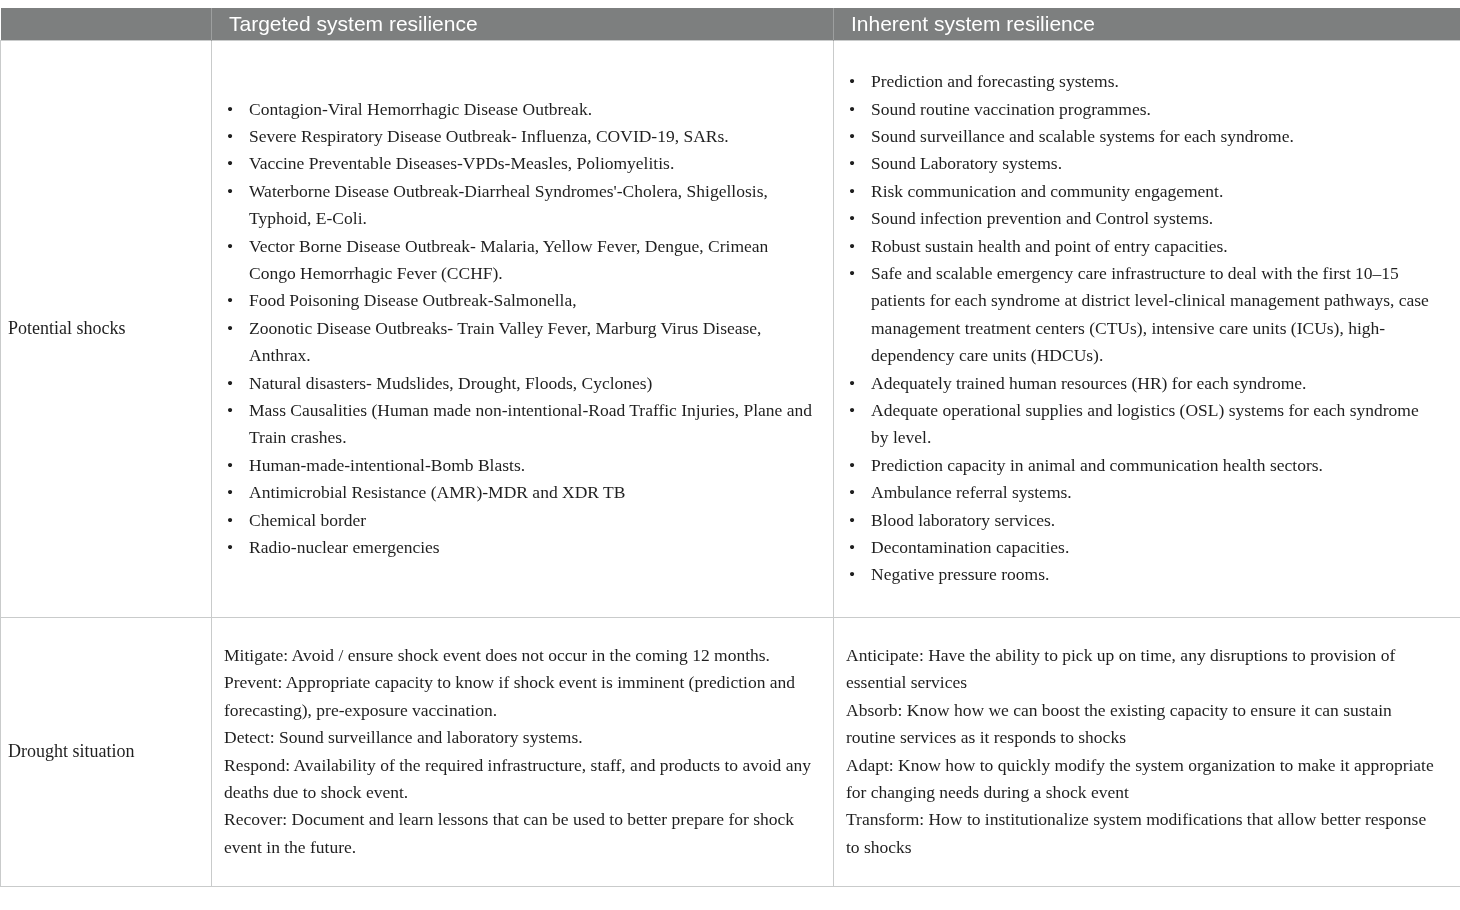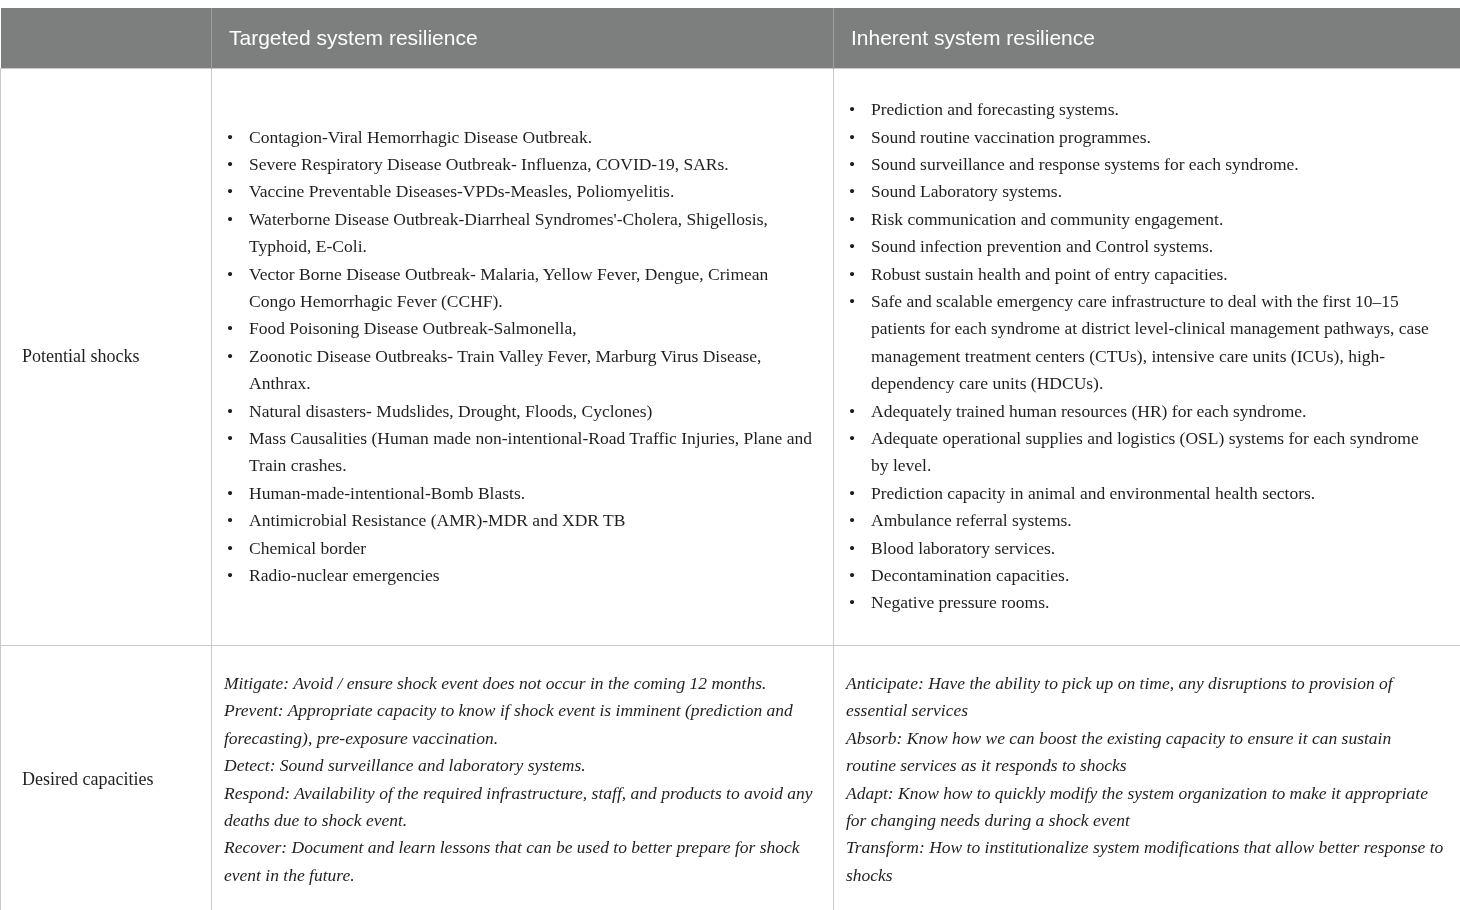--- a/index.html
+++ b/index.html
@@ -16,21 +16,21 @@
     font-family:"Liberation Serif","DejaVu Serif",serif;
     color:var(--body-text);
   }
   .page{position:absolute;top:8px;left:0;width:1460px;}
   table.resilience-table{
     width:1460px;
     table-layout:fixed;
     border-collapse:collapse;
   }
   
-  thead tr{height:60px;}
+  thead tr{height:32px;}
   thead th{
     background:var(--header-bg);
     color:var(--header-text);
     font-family:"Liberation Sans","DejaVu Sans",sans-serif;
     font-weight:400;
     font-size:21px;
     text-align:left;
     padding:0 0 0 17px;
     vertical-align:middle;
     border:none;
@@ -39,41 +39,41 @@
   
   tbody td{
     border:1px solid var(--cell-border);
     vertical-align:middle;
     font-size:17.5px;
     line-height:27.4px;
   }
   tr.row-shocks{height:577px;}
   tr.row-desired{height:269px;}
   td.label-cell{
-    padding:0 10px 0 21px;
+    padding:0 10px 0 7px;
     font-size:18px;
   }
   td.content-cell{padding:14px 20px 14px 0;}
   td.content-cell.paras{padding:14px 16px 14px 12px;}
   ul.bullet-list{
     list-style:none;
     margin:0;
     padding:0;
   }
   ul.bullet-list li{
     position:relative;
     padding-left:37px;
   }
   ul.bullet-list li::before{
     content:"\2022";
     position:absolute;
     left:15px;
     top:0;
   }
-  .paras p{margin:0;font-style:italic;}
+  .paras p{margin:0;}
 </style>
 </head>
 <body>
 
 <div class="page">
   <table class="resilience-table">
     <colgroup>
       <col style="width:211px">
       <col style="width:622px">
       <col style="width:627px">
@@ -102,38 +102,38 @@
               <li>Human-made-intentional-Bomb Blasts.</li>
               <li>Antimicrobial Resistance (AMR)-MDR and XDR TB</li>
               <li>Chemical border</li>
               <li>Radio-nuclear emergencies</li>
             </ul>
         </td>
         <td class="content-cell">
           <ul class="bullet-list">
               <li>Prediction and forecasting systems.</li>
               <li>Sound routine vaccination programmes.</li>
-              <li>Sound surveillance and response systems for each syndrome.</li>
+              <li>Sound surveillance and scalable systems for each syndrome.</li>
               <li>Sound Laboratory systems.</li>
               <li>Risk communication and community engagement.</li>
               <li>Sound infection prevention and Control systems.</li>
               <li>Robust sustain health and point of entry capacities.</li>
               <li>Safe and scalable emergency care infrastructure to deal with the first 10–15 patients for each syndrome at district level-clinical management pathways, case management treatment centers (CTUs), intensive care units (ICUs), high-dependency care units (HDCUs).</li>
               <li>Adequately trained human resources (HR) for each syndrome.</li>
               <li>Adequate operational supplies and logistics (OSL) systems for each syndrome by level.</li>
-              <li>Prediction capacity in animal and environmental health sectors.</li>
+              <li>Prediction capacity in animal and communication health sectors.</li>
               <li>Ambulance referral systems.</li>
               <li>Blood laboratory services.</li>
               <li>Decontamination capacities.</li>
               <li>Negative pressure rooms.</li>
             </ul>
         </td>
       </tr>
       <tr class="row-desired">
-        <td class="label-cell">Desired capacities</td>
+        <td class="label-cell">Drought situation</td>
         <td class="content-cell paras">
           <div>
               <p>Mitigate: Avoid / ensure shock event does not occur in the coming 12 months.</p>
               <p>Prevent: Appropriate capacity to know if shock event is imminent (prediction and forecasting), pre-exposure vaccination.</p>
               <p>Detect: Sound surveillance and laboratory systems.</p>
               <p>Respond: Availability of the required infrastructure, staff, and products to avoid any deaths due to shock event.</p>
               <p>Recover: Document and learn lessons that can be used to better prepare for shock event in the future.</p>
             </div>
         </td>
         <td class="content-cell paras">

